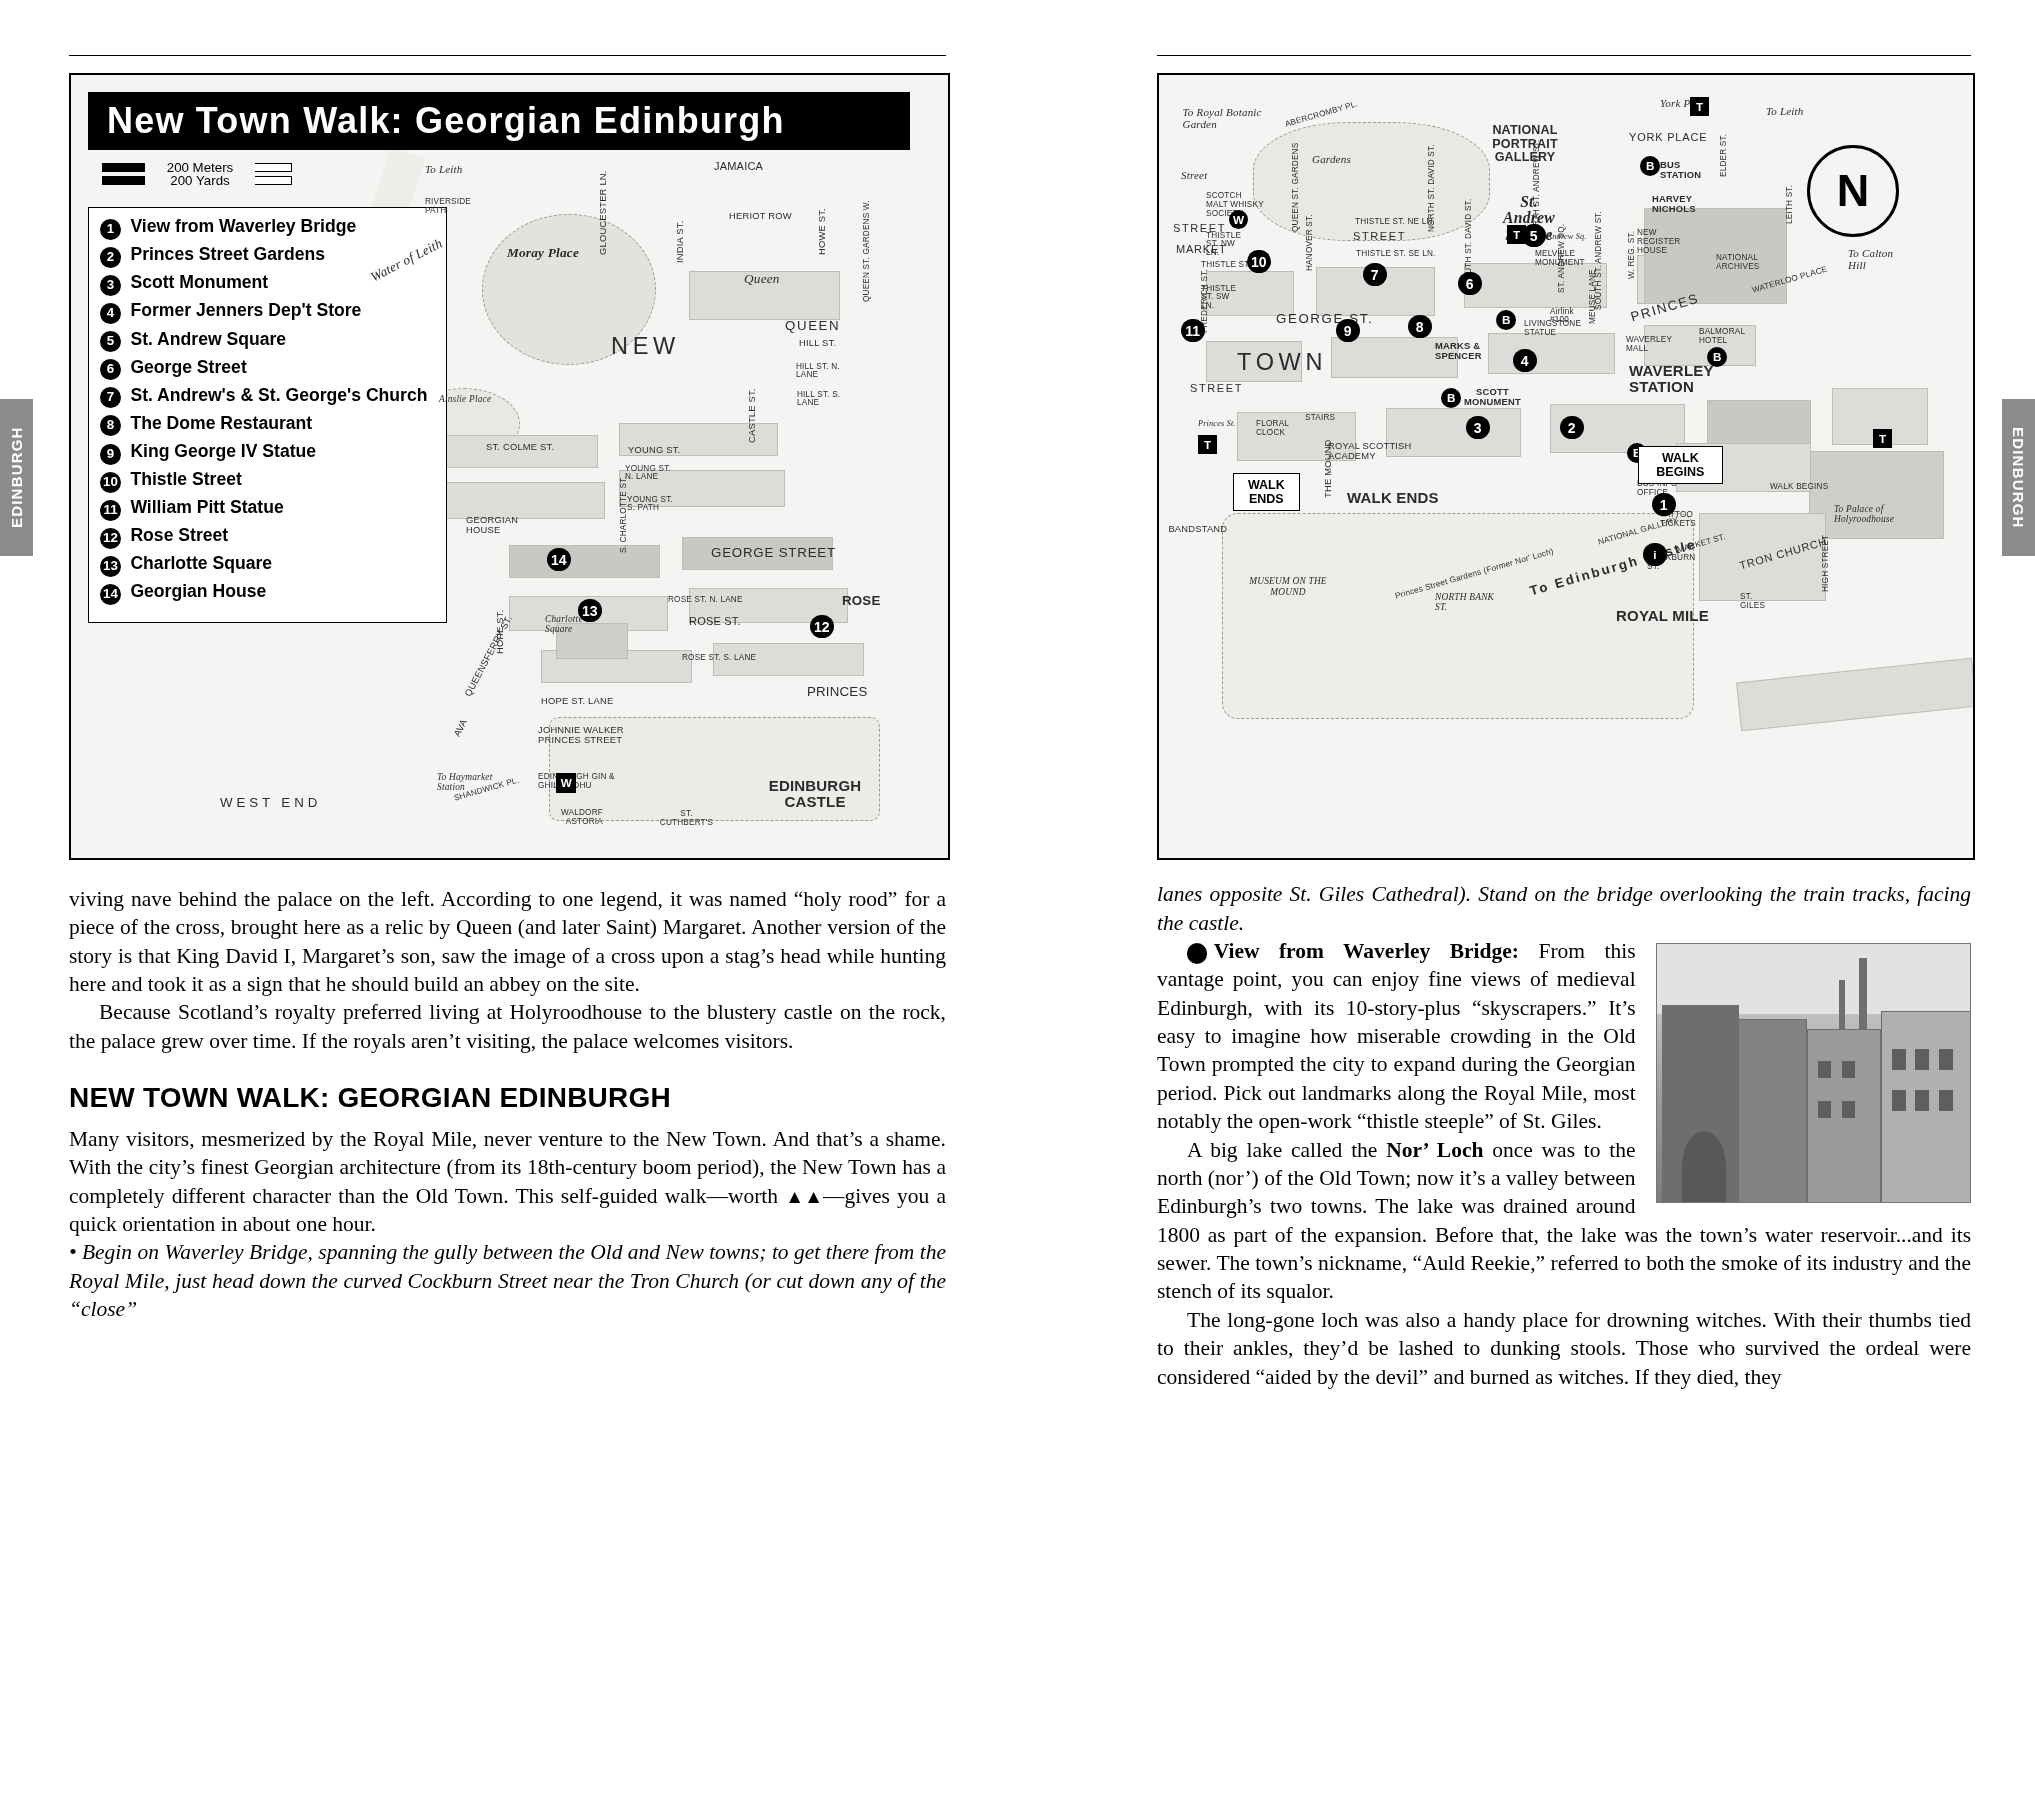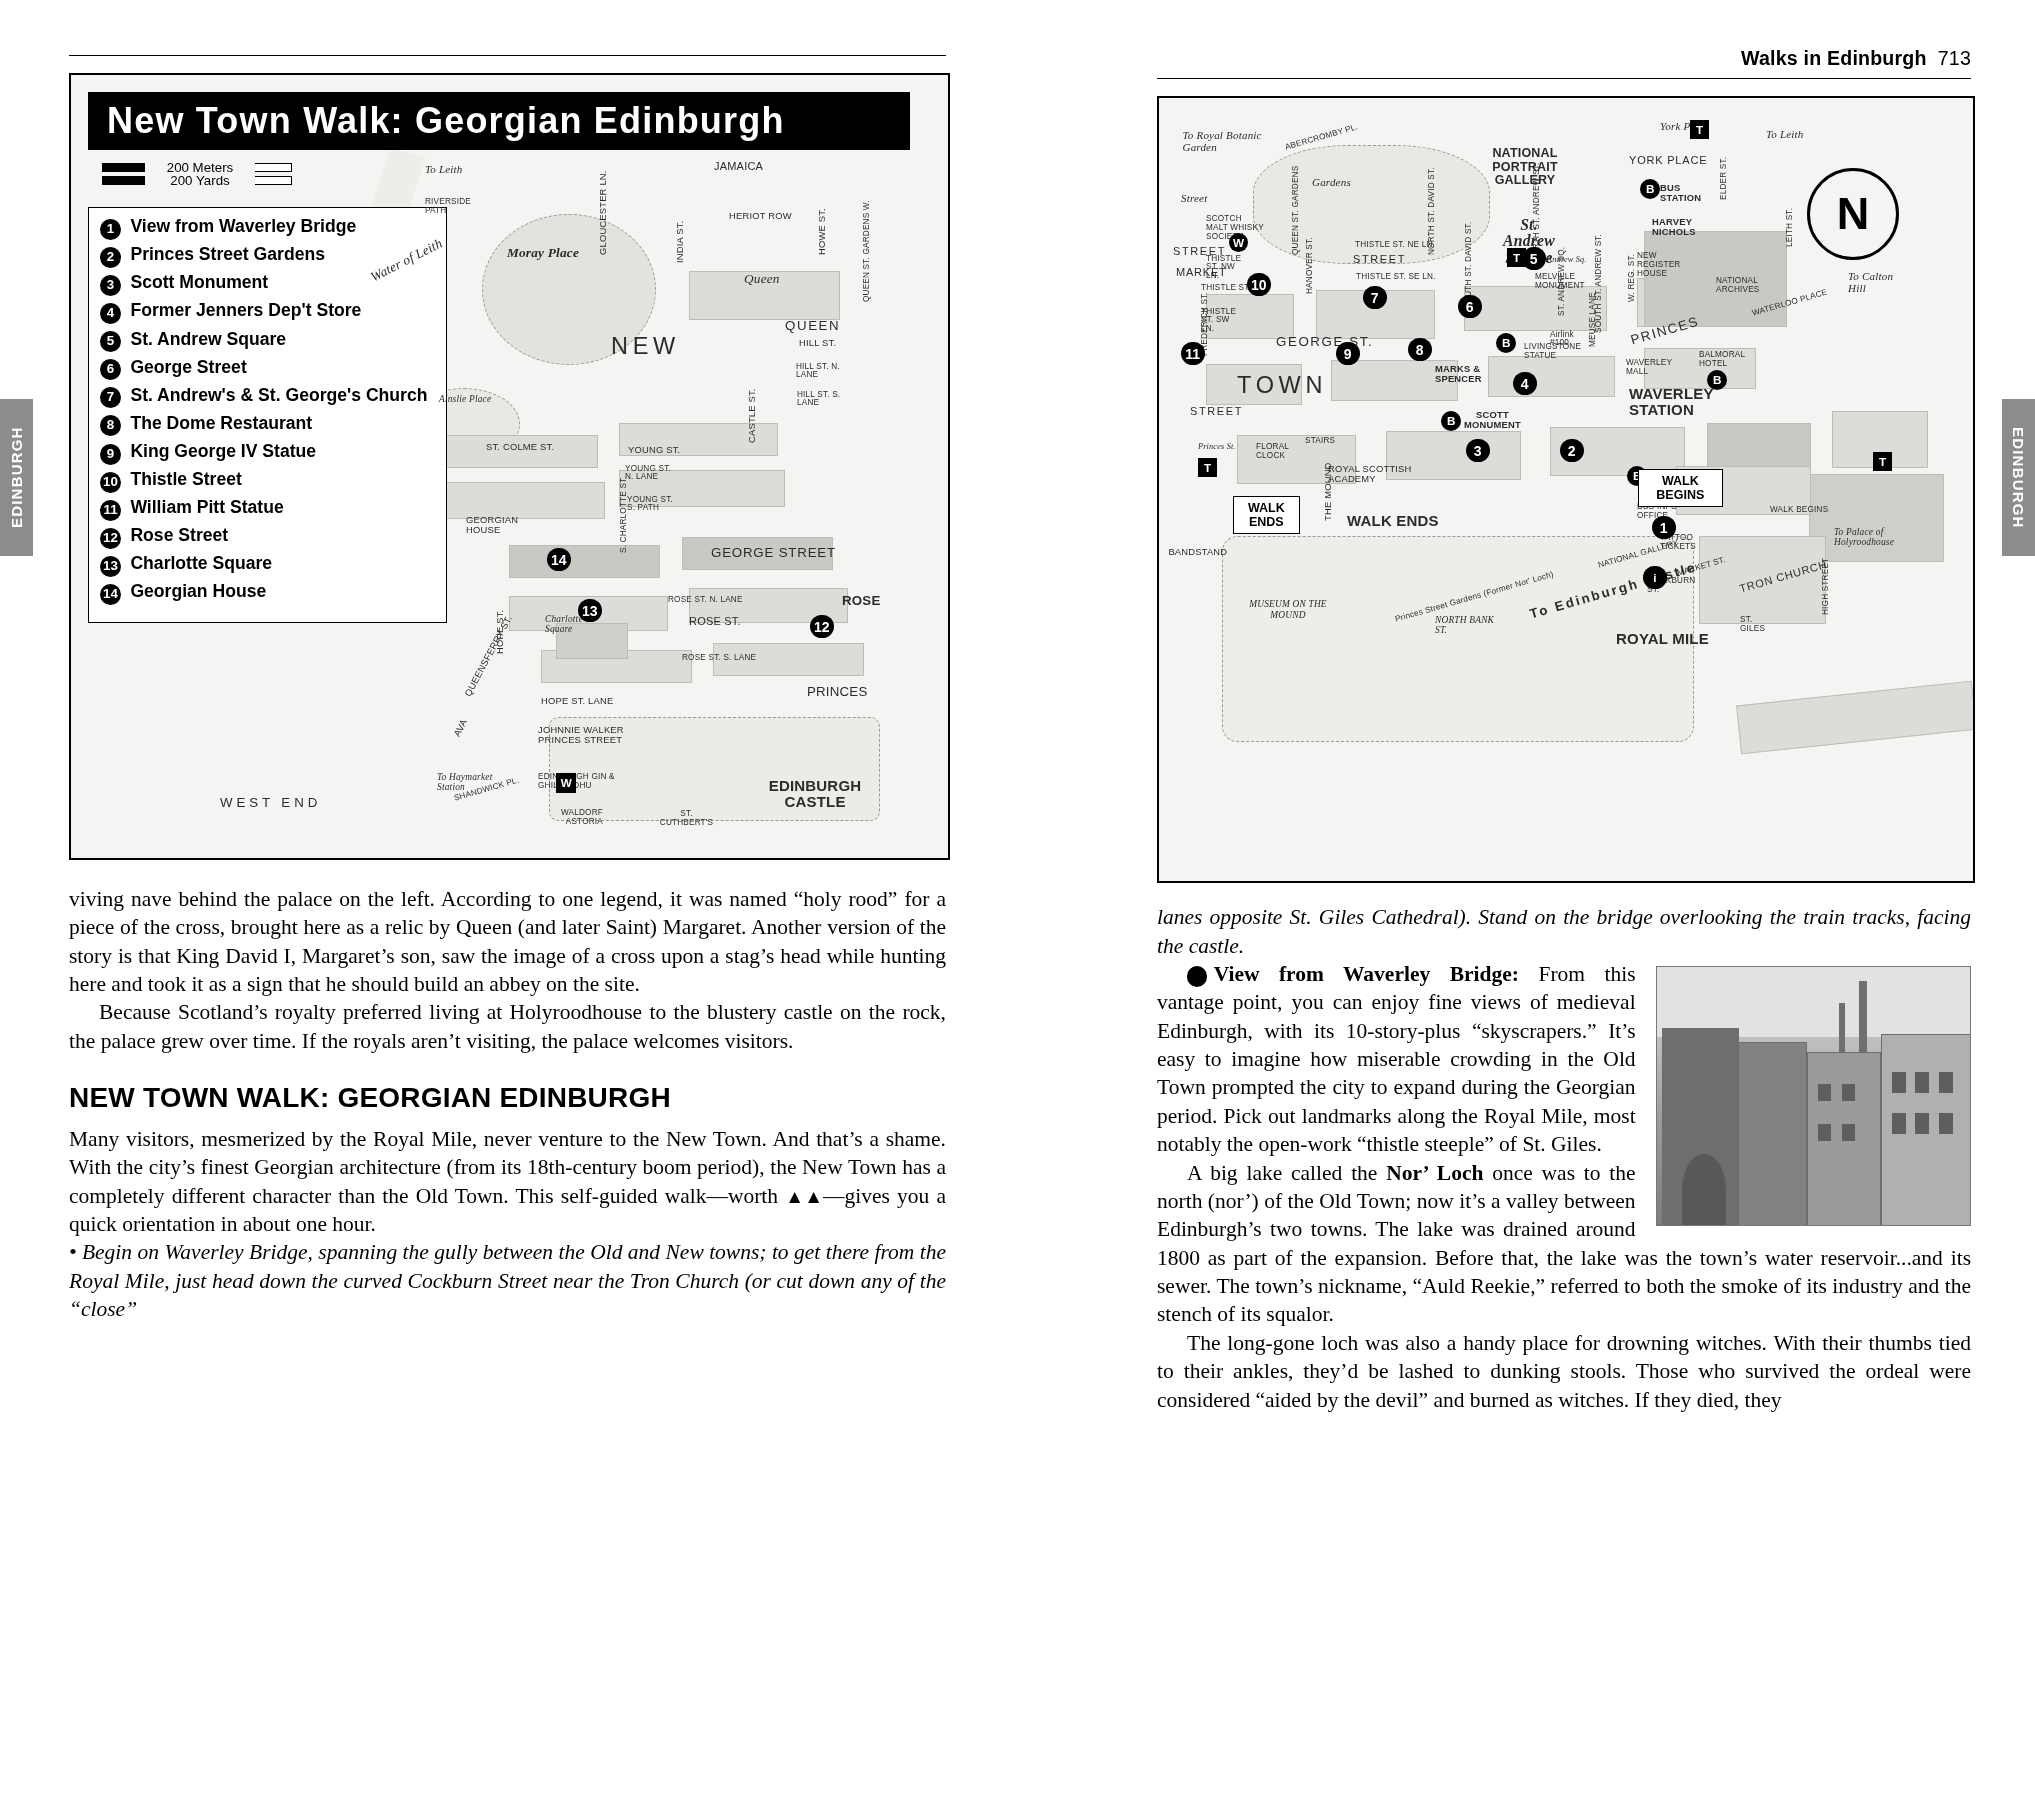--- a/index.html
+++ b/index.html
@@ -461,24 +461,20 @@
 
       <h2 class="section">NEW TOWN WALK: GEORGIAN EDINBURGH</h2>
 
       <p><span>Many visitors, mesmerized by the Royal Mile, never venture to the New Town. And that’s a shame. With the city’s finest Georgian architecture (from its 18th-century boom period), the New Town has a completely different character than the Old Town. This self-guided walk—worth </span><span class="tri">▲▲</span><span>—gives you a quick orientation in about one hour.</span></p>
       <p class="it bullet-para">• Begin on Waverley Bridge, spanning the gully between the Old and New towns; to get there from the Royal Mile, just head down the curved Cockburn Street near the Tron Church (or cut down any of the “close”</p>
     </div>
   </div>
 
   <div class="col col-right">
 
-    <div class="runhead runhead-right">
-      <span class="title">Walks in Edinburgh</span>
-      <span class="folio">713</span>
-    </div>
     <div class="rule"></div>
 
     <div class="mapbox map-right">
       <div class="map-bg">
         <div class="green" style="left:94px;top:47px;width:235px;height:117px;"></div>
         <div class="blk" style="left:47px;top:196px;width:86px;height:43px;"></div>
         <div class="blk" style="left:157px;top:192px;width:117px;height:47px;"></div>
         <div class="blk" style="left:305px;top:188px;width:141px;height:43px;"></div>
         <div class="blk" style="left:478px;top:180px;width:117px;height:47px;"></div>
         <div class="blk dark" style="left:485px;top:133px;width:141px;height:94px;"></div>

